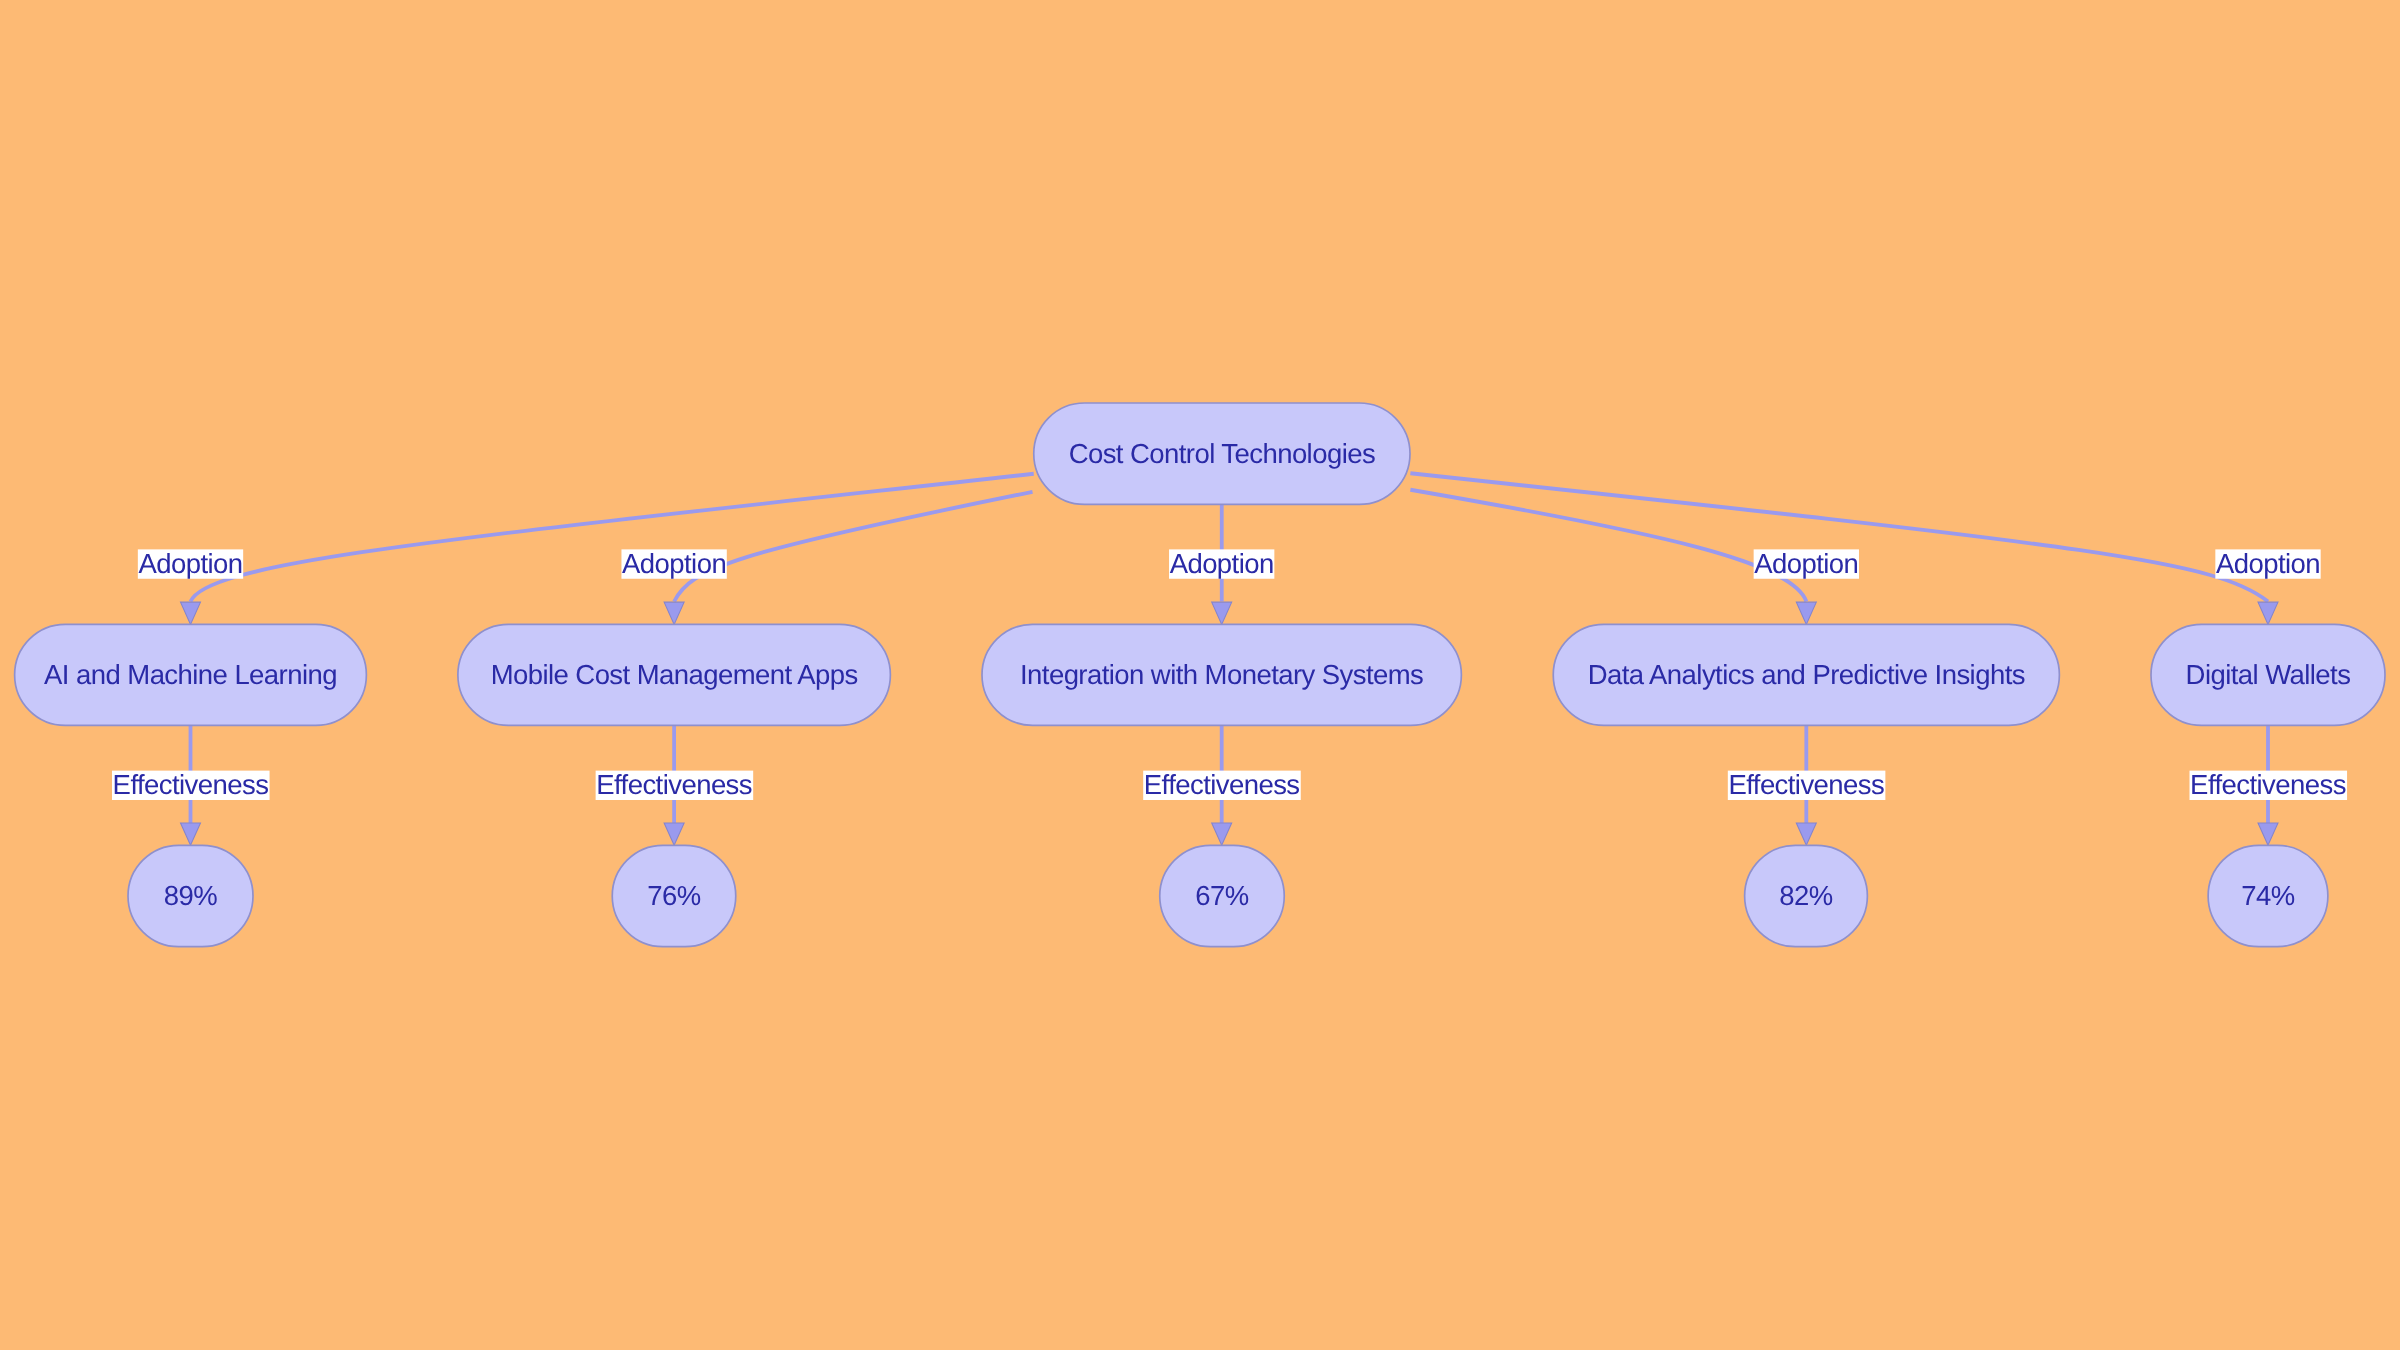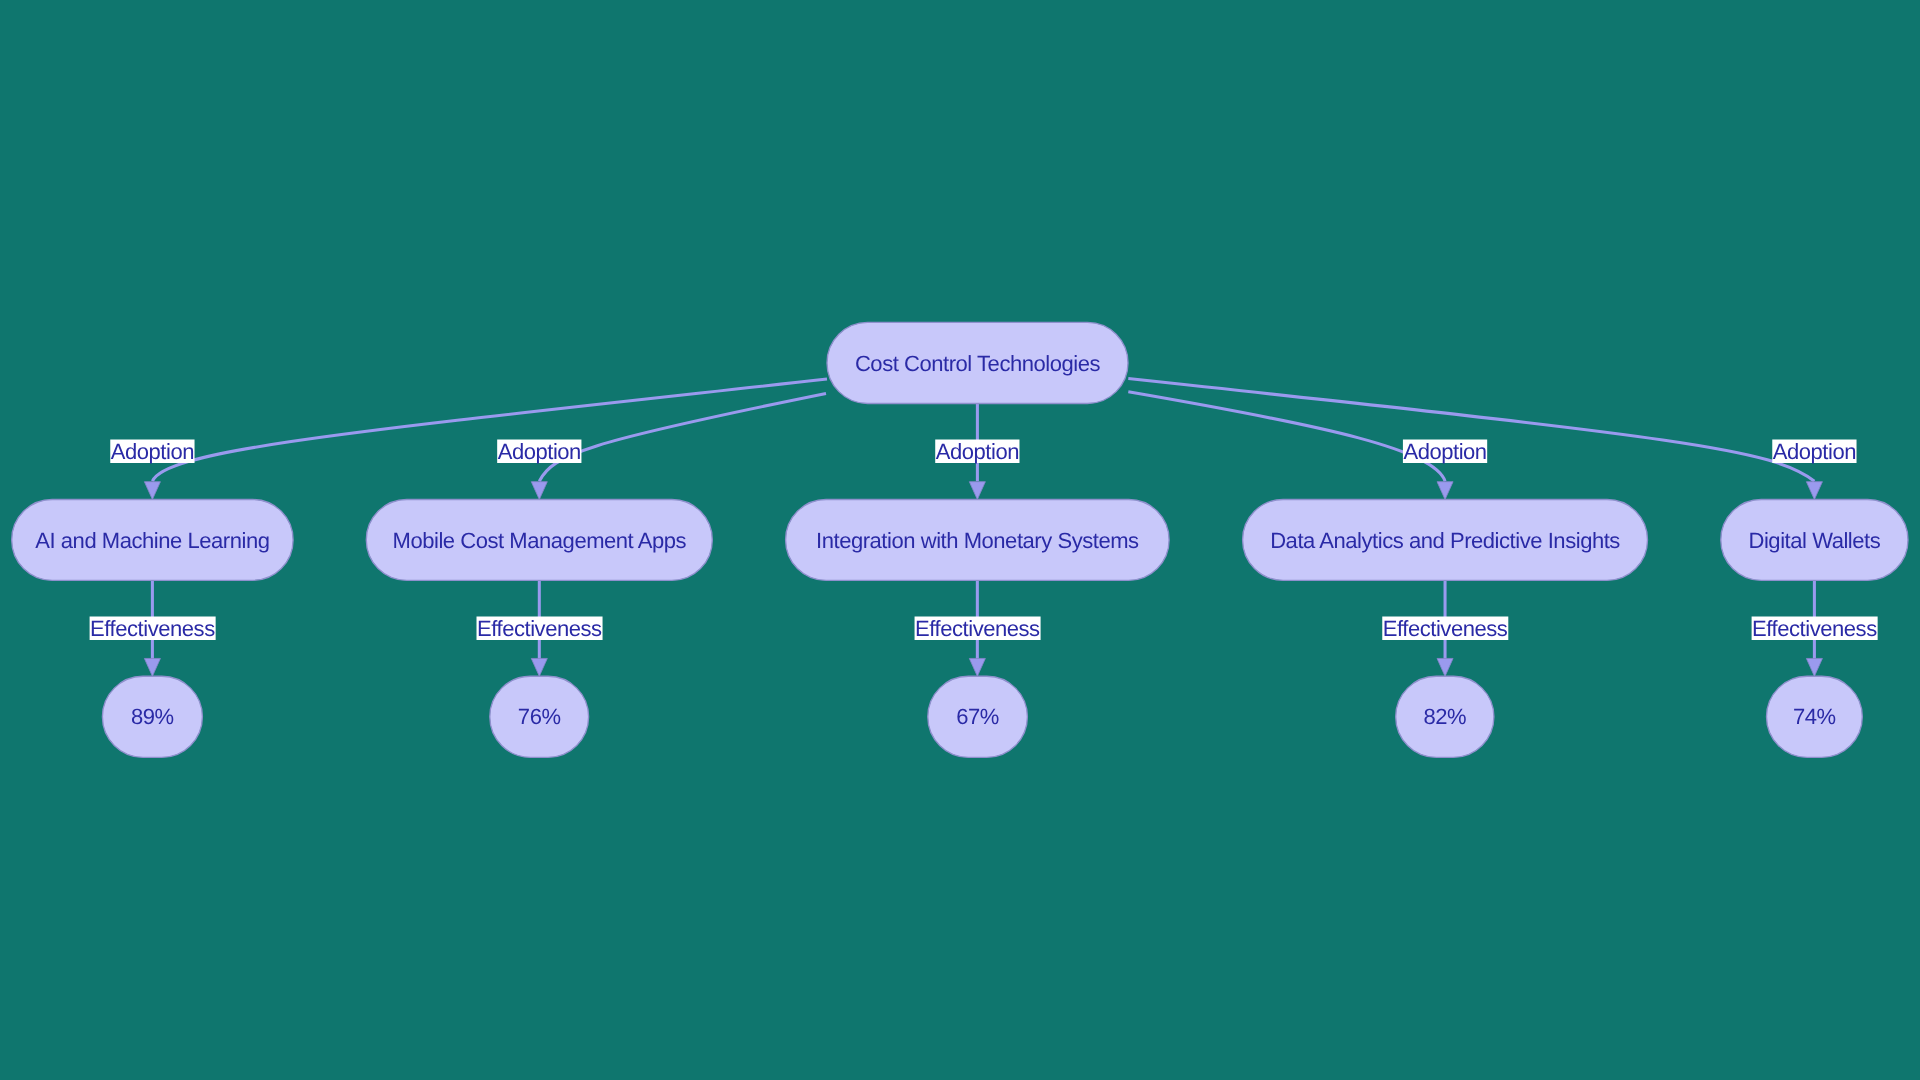--- a/index.html
+++ b/index.html
@@ -18,21 +18,21 @@
               font-family:"Liberation Sans",sans-serif;
               text-anchor:middle;}
   .edge-label{fill:#2a2aa6;font-size:22px;letter-spacing:-0.45px;
               font-family:"Liberation Sans",sans-serif;
               text-anchor:middle;}
   .edge-label-bg{fill:#ffffff;}
 </style>
 <style>.edge-path{stroke:#9a9aee;}.arrow-head{fill:#9a9aee;stroke:#8585cb;}.node-shape{fill:#c8c8fa;stroke:#8f90cd;}.node-label,.edge-label{fill:#2a2aa6;}.edge-label-bg{fill:#ffffff;}</style></head>
 <body style="background: rgb(255, 255, 255);">
 
-<div id="stage" style="background: #0f766e;">
+<div id="stage" style="background: #fdba74;">
   <svg id="diagram" viewBox="0 0 1920 1080">
     <g id="edges">
         <path d="M 827,379 C 357.6,431.1 166,449 152.4,481.2" class="edge-path"></path>
         <path d="M 144.39999999999998 481.7 L 160.39999999999998 481.7 L 152.39999999999998 499.5 Z" class="arrow-head"></path>
         <path d="M 826,393.5 C 584.9,442.3 553,454.6 539.3,481.2" class="edge-path"></path>
         <path d="M 531.3 481.7 L 547.3 481.7 L 539.3 499.5 Z" class="arrow-head"></path>
         <path d="M 977.4,403.5 L 977.4,481.2" class="edge-path"></path>
         <path d="M 969.35 481.7 L 985.35 481.7 L 977.35 499.5 Z" class="arrow-head"></path>
         <path d="M 1128.3,391.8 C 1331.3,426.9 1433.6,449.8 1445.1,481.2" class="edge-path"></path>
         <path d="M 1437.05 481.7 L 1453.05 481.7 L 1445.05 499.5 Z" class="arrow-head"></path>

